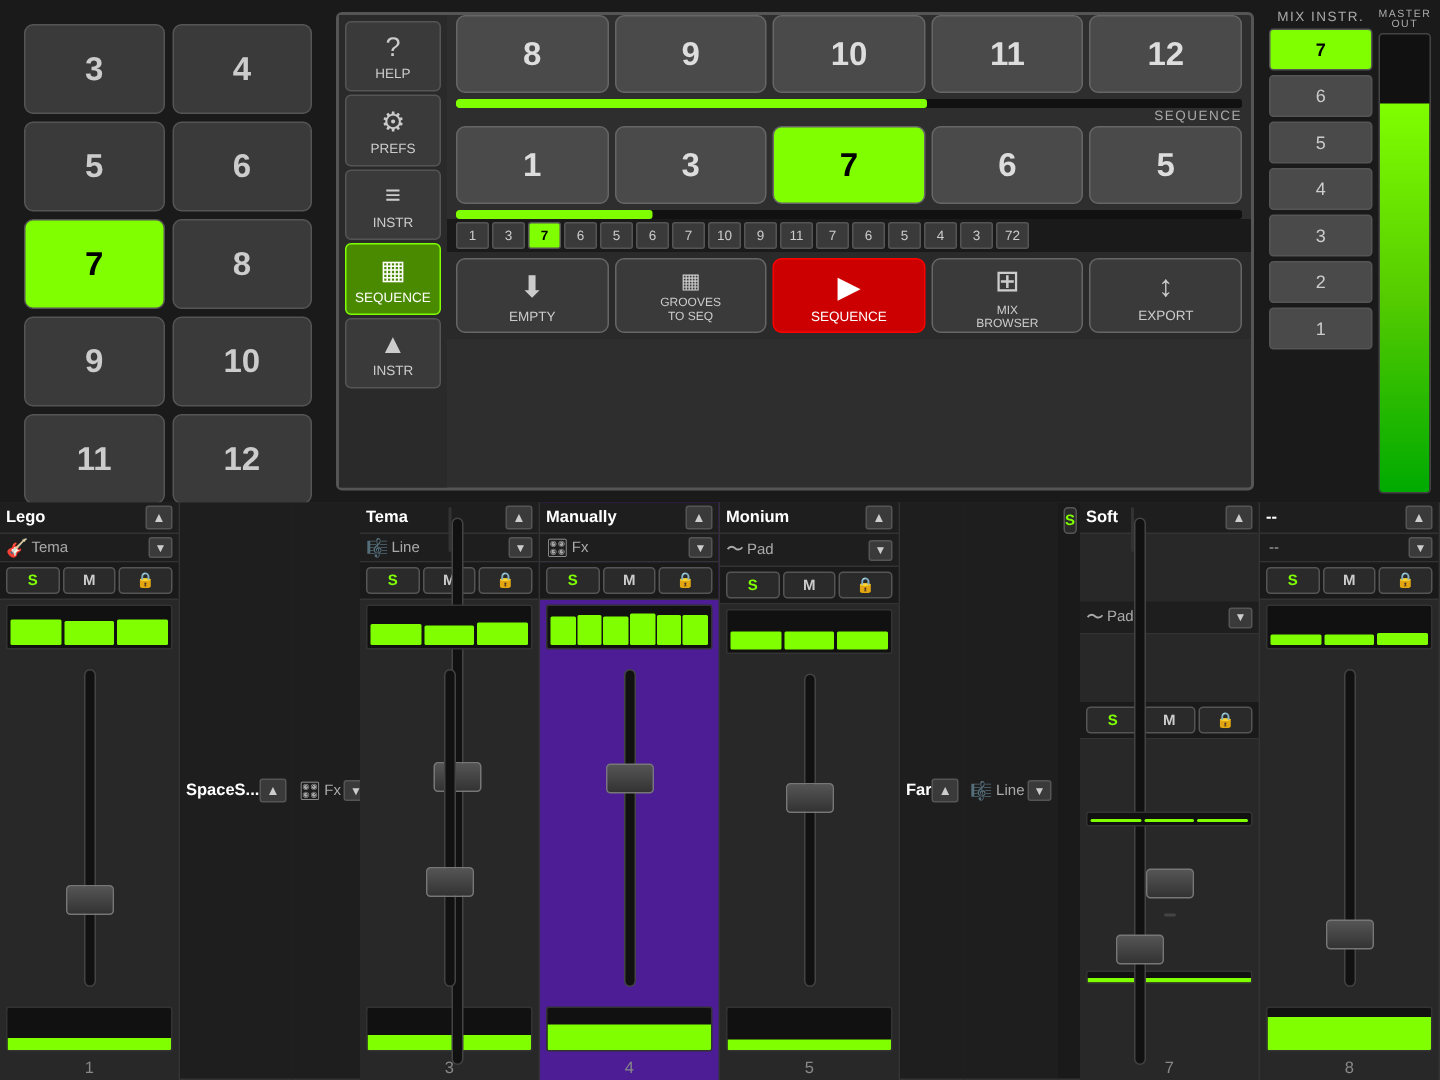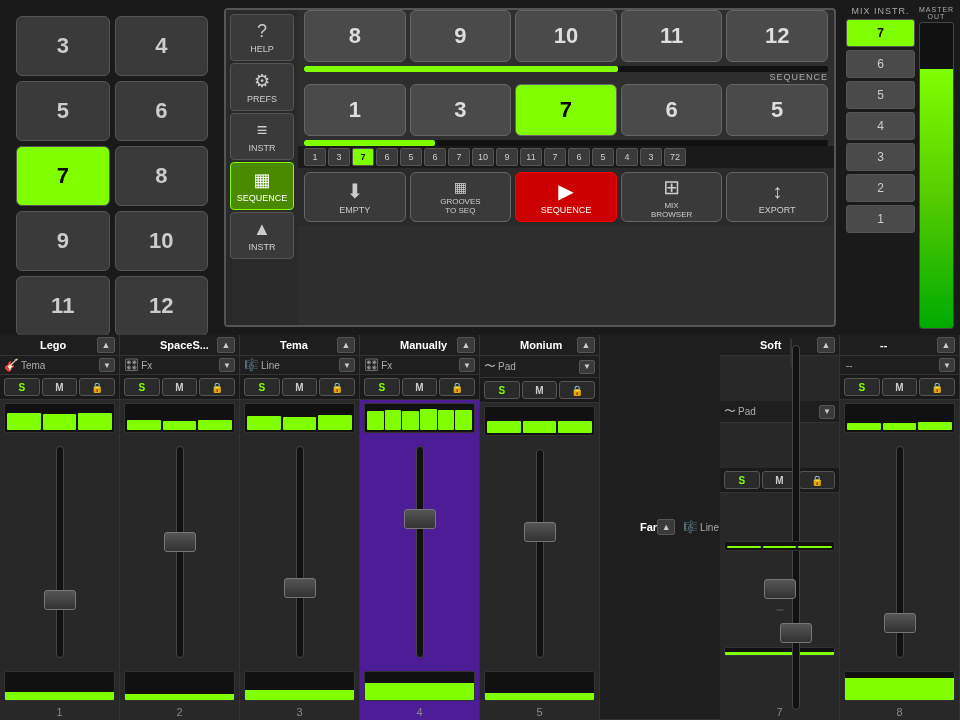--- a/index.html
+++ b/index.html
@@ -322,21 +322,20 @@
       border-bottom: 1px solid #333;
     }
     .ch-name {
       font-size: 11px;
       color: #fff;
       font-weight: bold;
       flex: 1;
       overflow: hidden;
       text-overflow: ellipsis;
       white-space: nowrap;
-      margin-left: 36px;
     }
     .ch-arrow {
       width: 18px;
       height: 16px;
       background: #3a3a3a;
       border: 1px solid #555;
       border-radius: 2px;
       display: flex;
       align-items: center;
       justify-content: center;
@@ -684,21 +683,21 @@
       <div style="flex:1; position:relative; display:flex; align-items:center; justify-content:center;">
         <div class="fader-track" style="width:8px; background:#111; border:1px solid #444; border-radius:4px; position:absolute; top:10px; bottom:10px; left:50%; transform:translateX(-50%);"></div>
         <div class="fader-handle" style="width:32px; height:20px; background:linear-gradient(to bottom, #555, #333); border:1px solid #777; border-radius:3px; position:absolute; bottom:25%; left:50%; transform:translateX(-50%);"></div>
       </div>
       <div class="channel-vu" style="height:30px; margin:3px 4px; background:#111; border:1px solid #333; border-radius:2px; overflow:hidden; display:flex; flex-direction:column-reverse;">
         <div class="vu-fill" style="height:30%; background:#7fff00;"></div>
       </div>
       <div class="ch-number">1</div>
     </div>
 
-    <div class="channel-strip" style="flex:1; display:flex; flex-direction:column; border-right:1px solid #333; background:#282828; min-width:0;">
+    <div class="channel-strip" style="flex:1; display:flex; flex-direction:row; border-right:1px solid #333; background:#282828; min-width:0;">
       <div class="channel-header" style="display:flex; align-items:center; padding:2px 4px; background:#1e1e1e; border-bottom:1px solid #333;">
         <span class="ch-name">SpaceS...</span>
         <div class="ch-arrow">▲</div>
       </div>
       <div class="channel-type" style="display:flex; align-items:center; padding:2px 4px; gap:2px; background:#1e1e1e; border-bottom:1px solid #333;">
         <span class="ch-type-icon">🎛</span>
         <span class="ch-type-name">Fx</span>
         <div class="ch-type-arrow">▼</div>
       </div>
       <div class="channel-smm" style="display:flex; gap:2px; padding:3px 4px; background:#1a1a1a; border-bottom:1px solid #333;">

